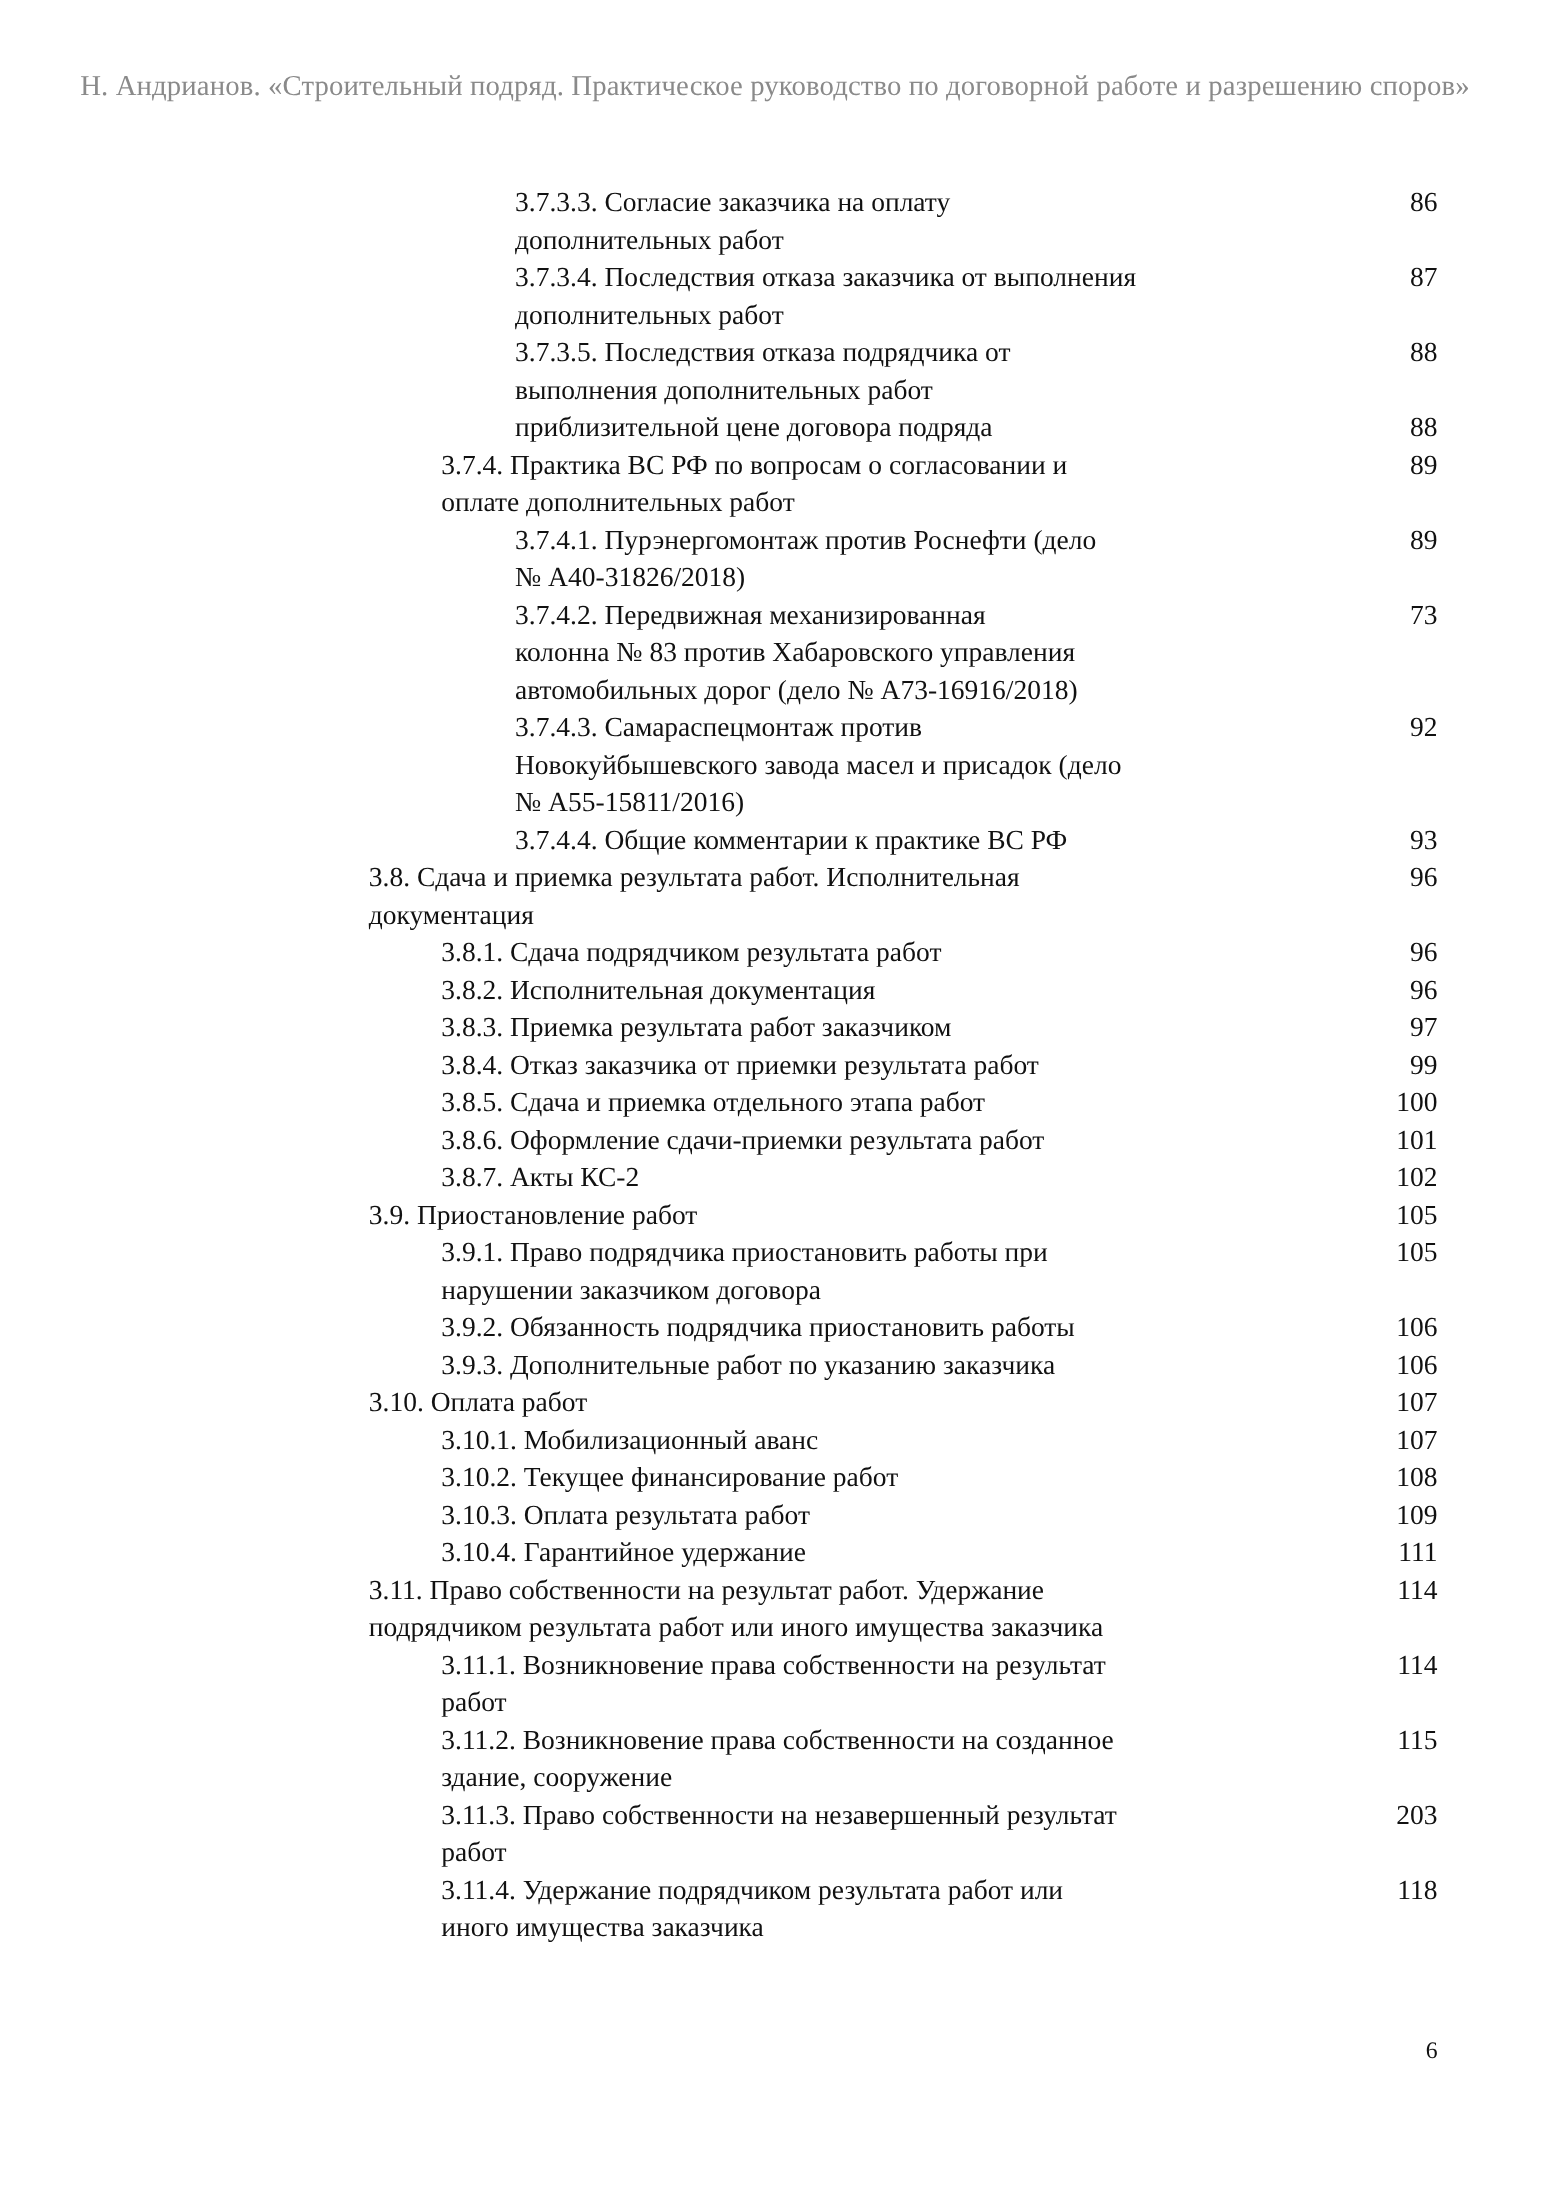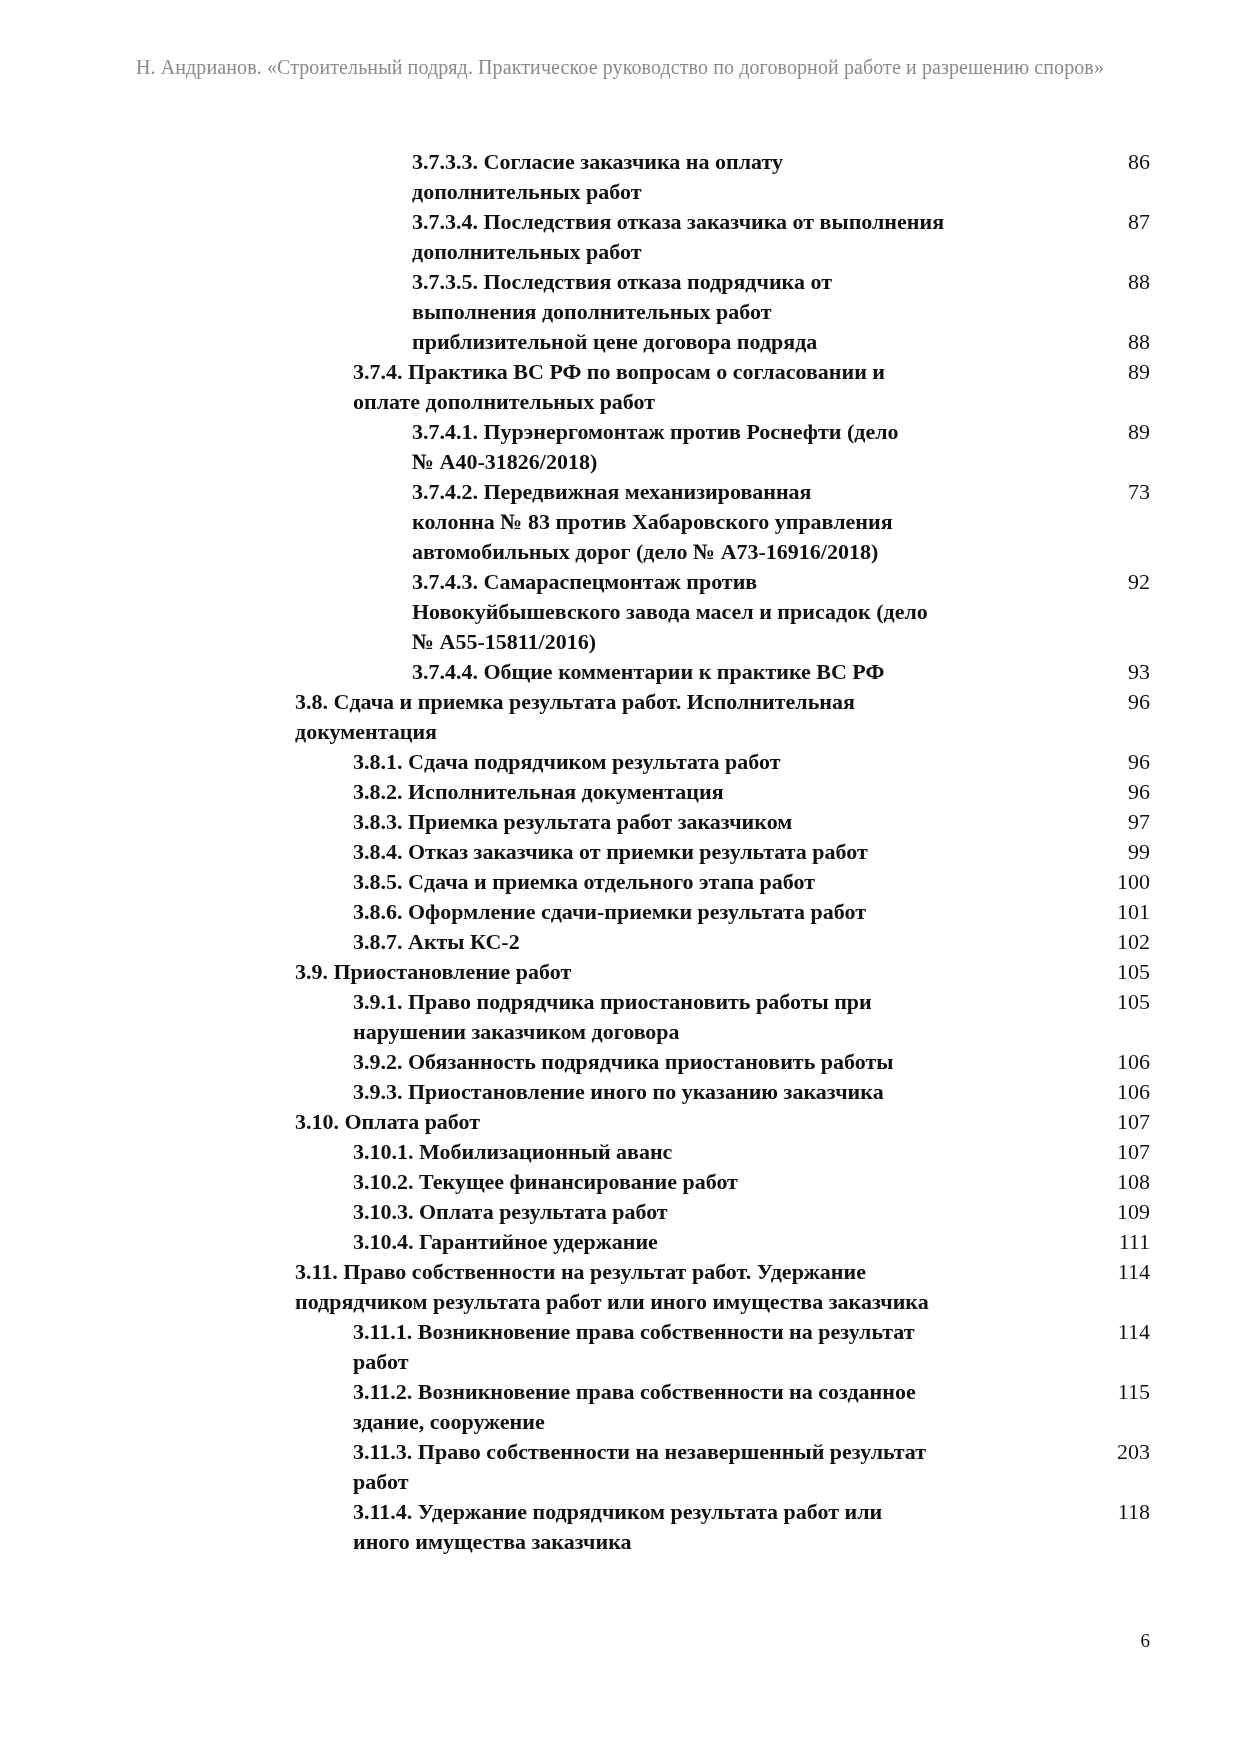--- a/index.html
+++ b/index.html
@@ -14,39 +14,38 @@
       overflow: hidden;
       font-family: "Liberation Serif", "DejaVu Serif", serif;
       color: #111111;
     }
     .running-header {
       position: absolute;
       top: 56px;
       left: 0;
       width: 1240px;
       text-align: center;
-      font-size: 20px;
+      font-size: 23px;
       color: #8a8a8a;
       letter-spacing: 0.1px;
       white-space: nowrap;
     }
     .toc {
       position: absolute;
       top: 147px;
       left: 295px;
       width: 855px;
     }
     .toc-entry {
       position: relative;
       font-size: 22px;
       line-height: 30px;
     }
     .toc-entry .title {
       display: block;
-      font-weight: bold;
     }
     .toc-entry.level-1 .title { margin-left: 0; width: 600px; }
     .toc-entry.level-2 .title { margin-left: 58px; width: 600px; }
     .toc-entry.level-3 .title { margin-left: 117px; width: 560px; }
     .toc-entry .page {
       position: absolute;
       right: 0;
       top: 0;
       text-align: center;
     }
@@ -191,21 +190,21 @@
       <span class="page">105</span>
     </div>
     <div class="toc-entry level-2">
       <span class="title">
         <span class="line">3.9.2. Обязанность подрядчика приостановить работы</span>
       </span>
       <span class="page">106</span>
     </div>
     <div class="toc-entry level-2">
       <span class="title">
-        <span class="line">3.9.3. Приостановление иного по указанию заказчика</span>
+        <span class="line">3.9.3. Дополнительные работ по указанию заказчика</span>
       </span>
       <span class="page">106</span>
     </div>
     <div class="toc-entry level-1">
       <span class="title">
         <span class="line">3.10. Оплата работ</span>
       </span>
       <span class="page">107</span>
     </div>
     <div class="toc-entry level-2">

